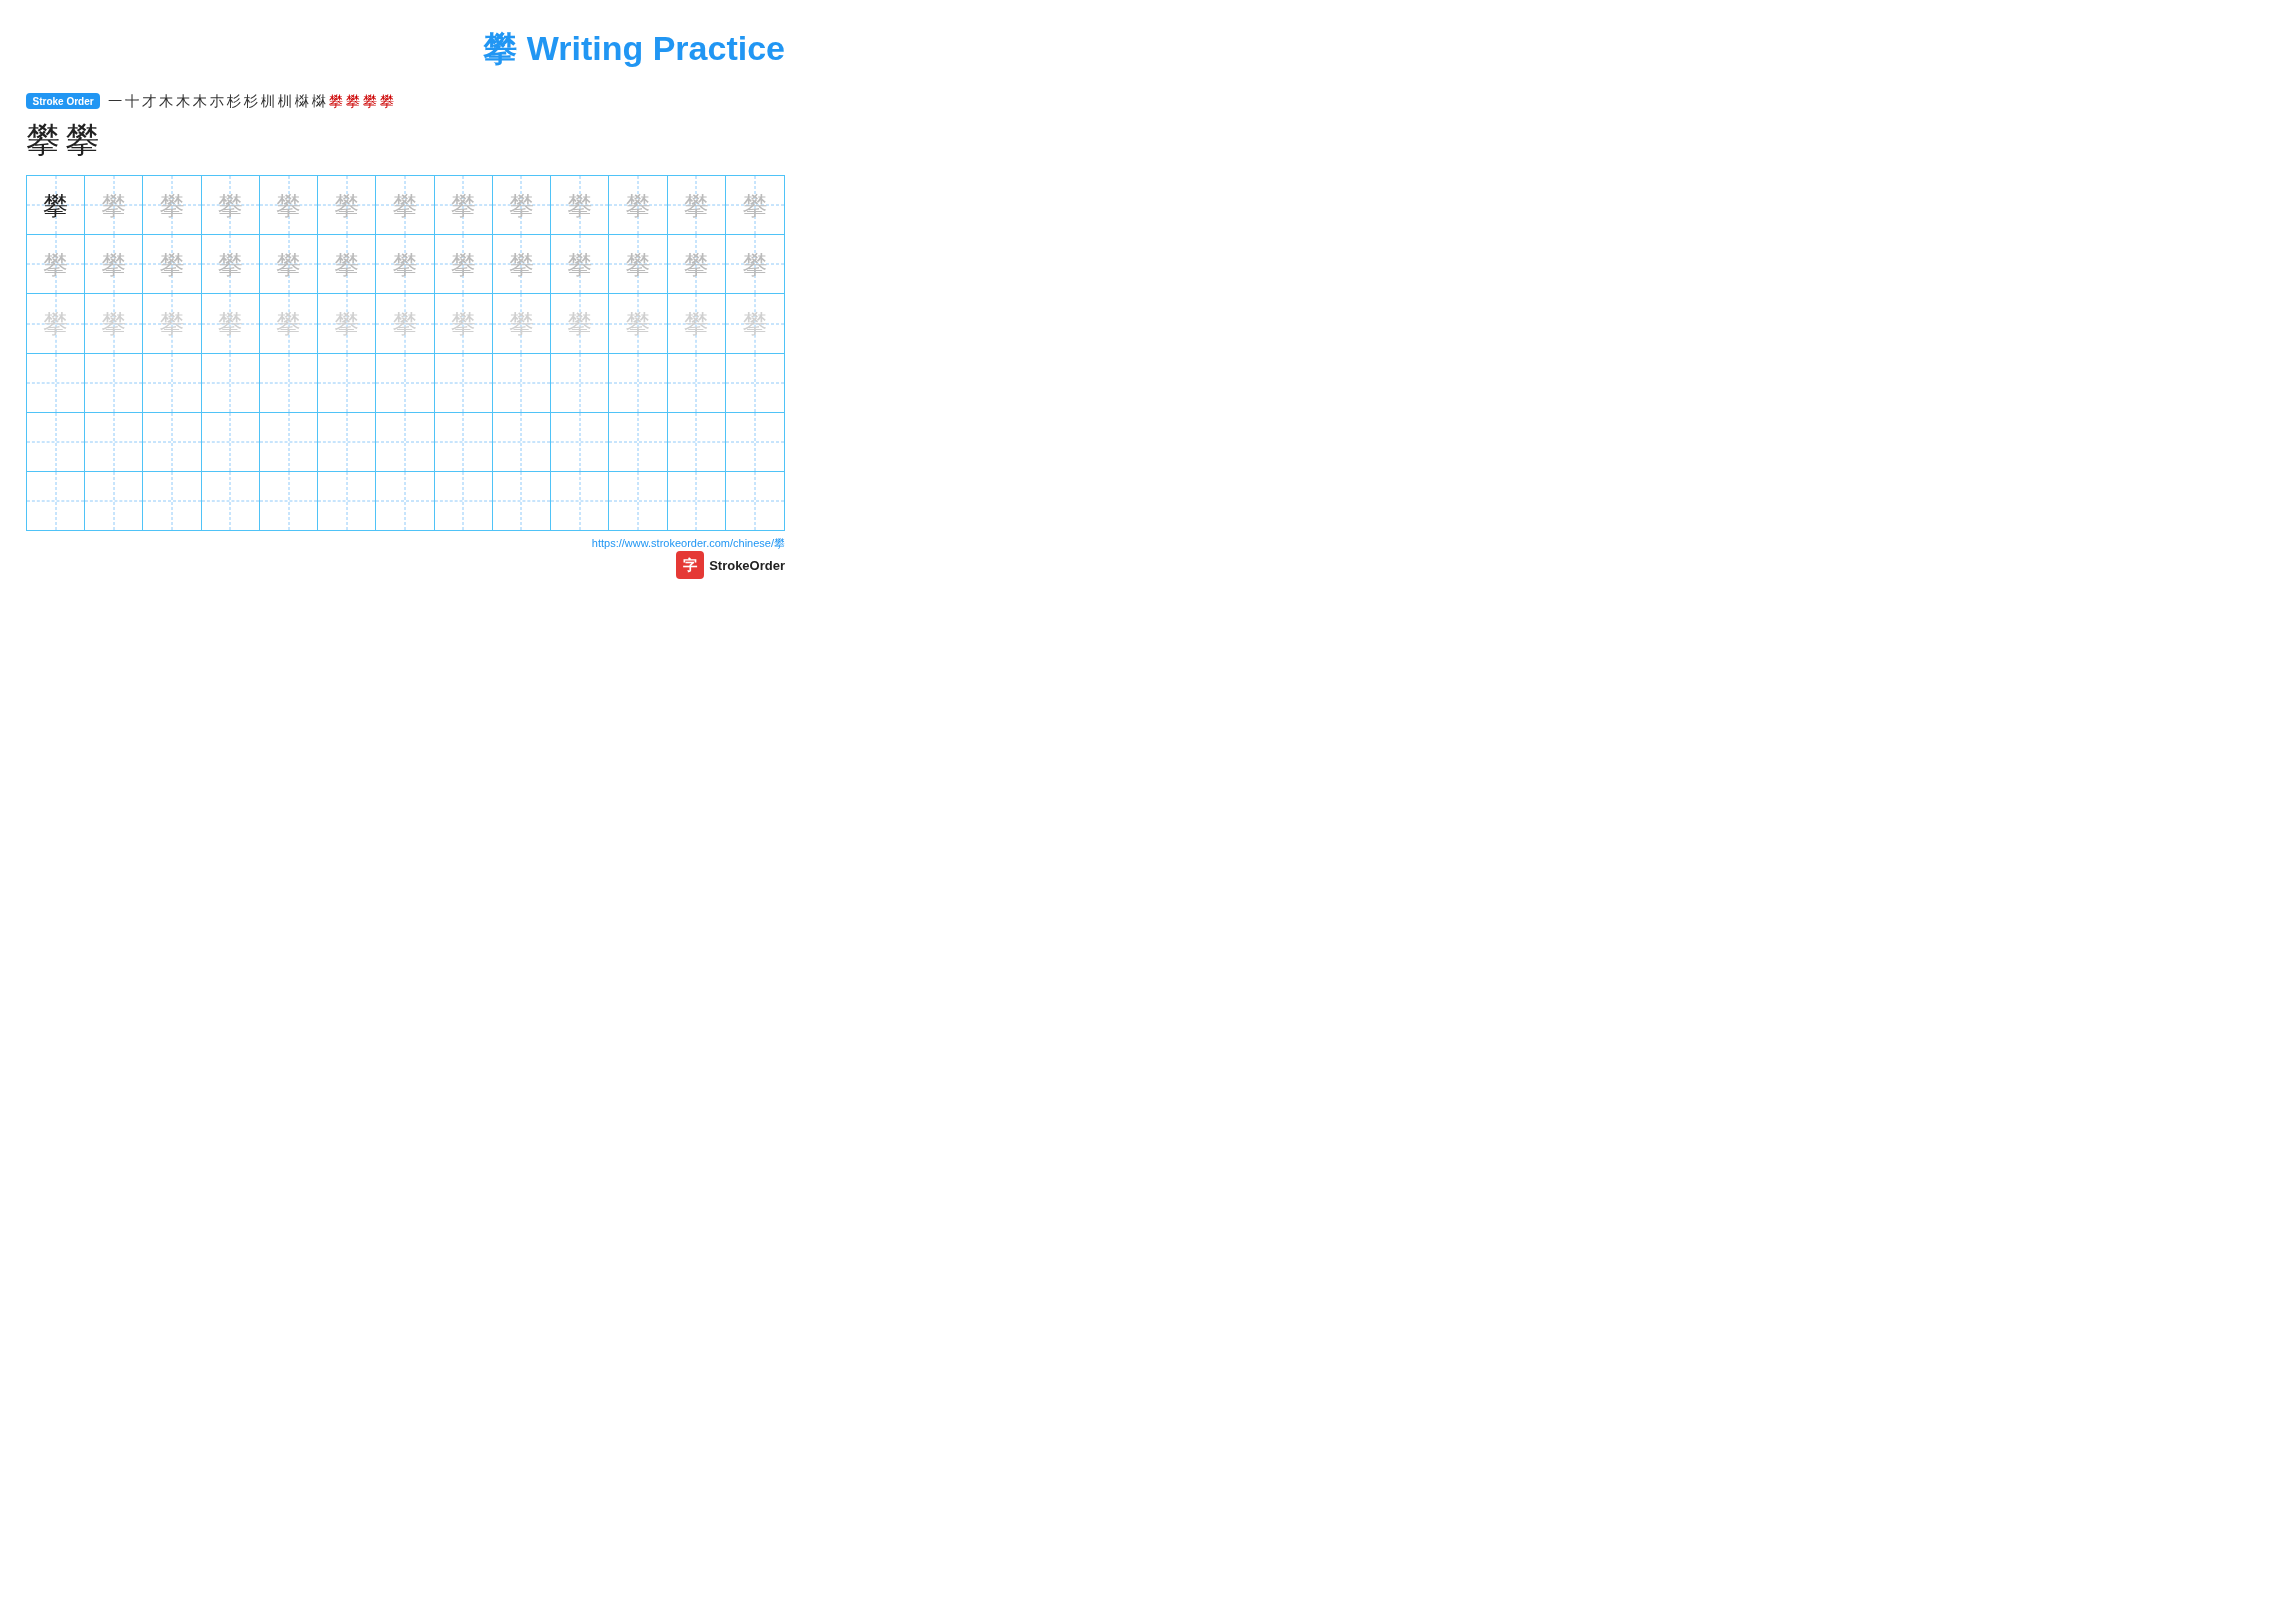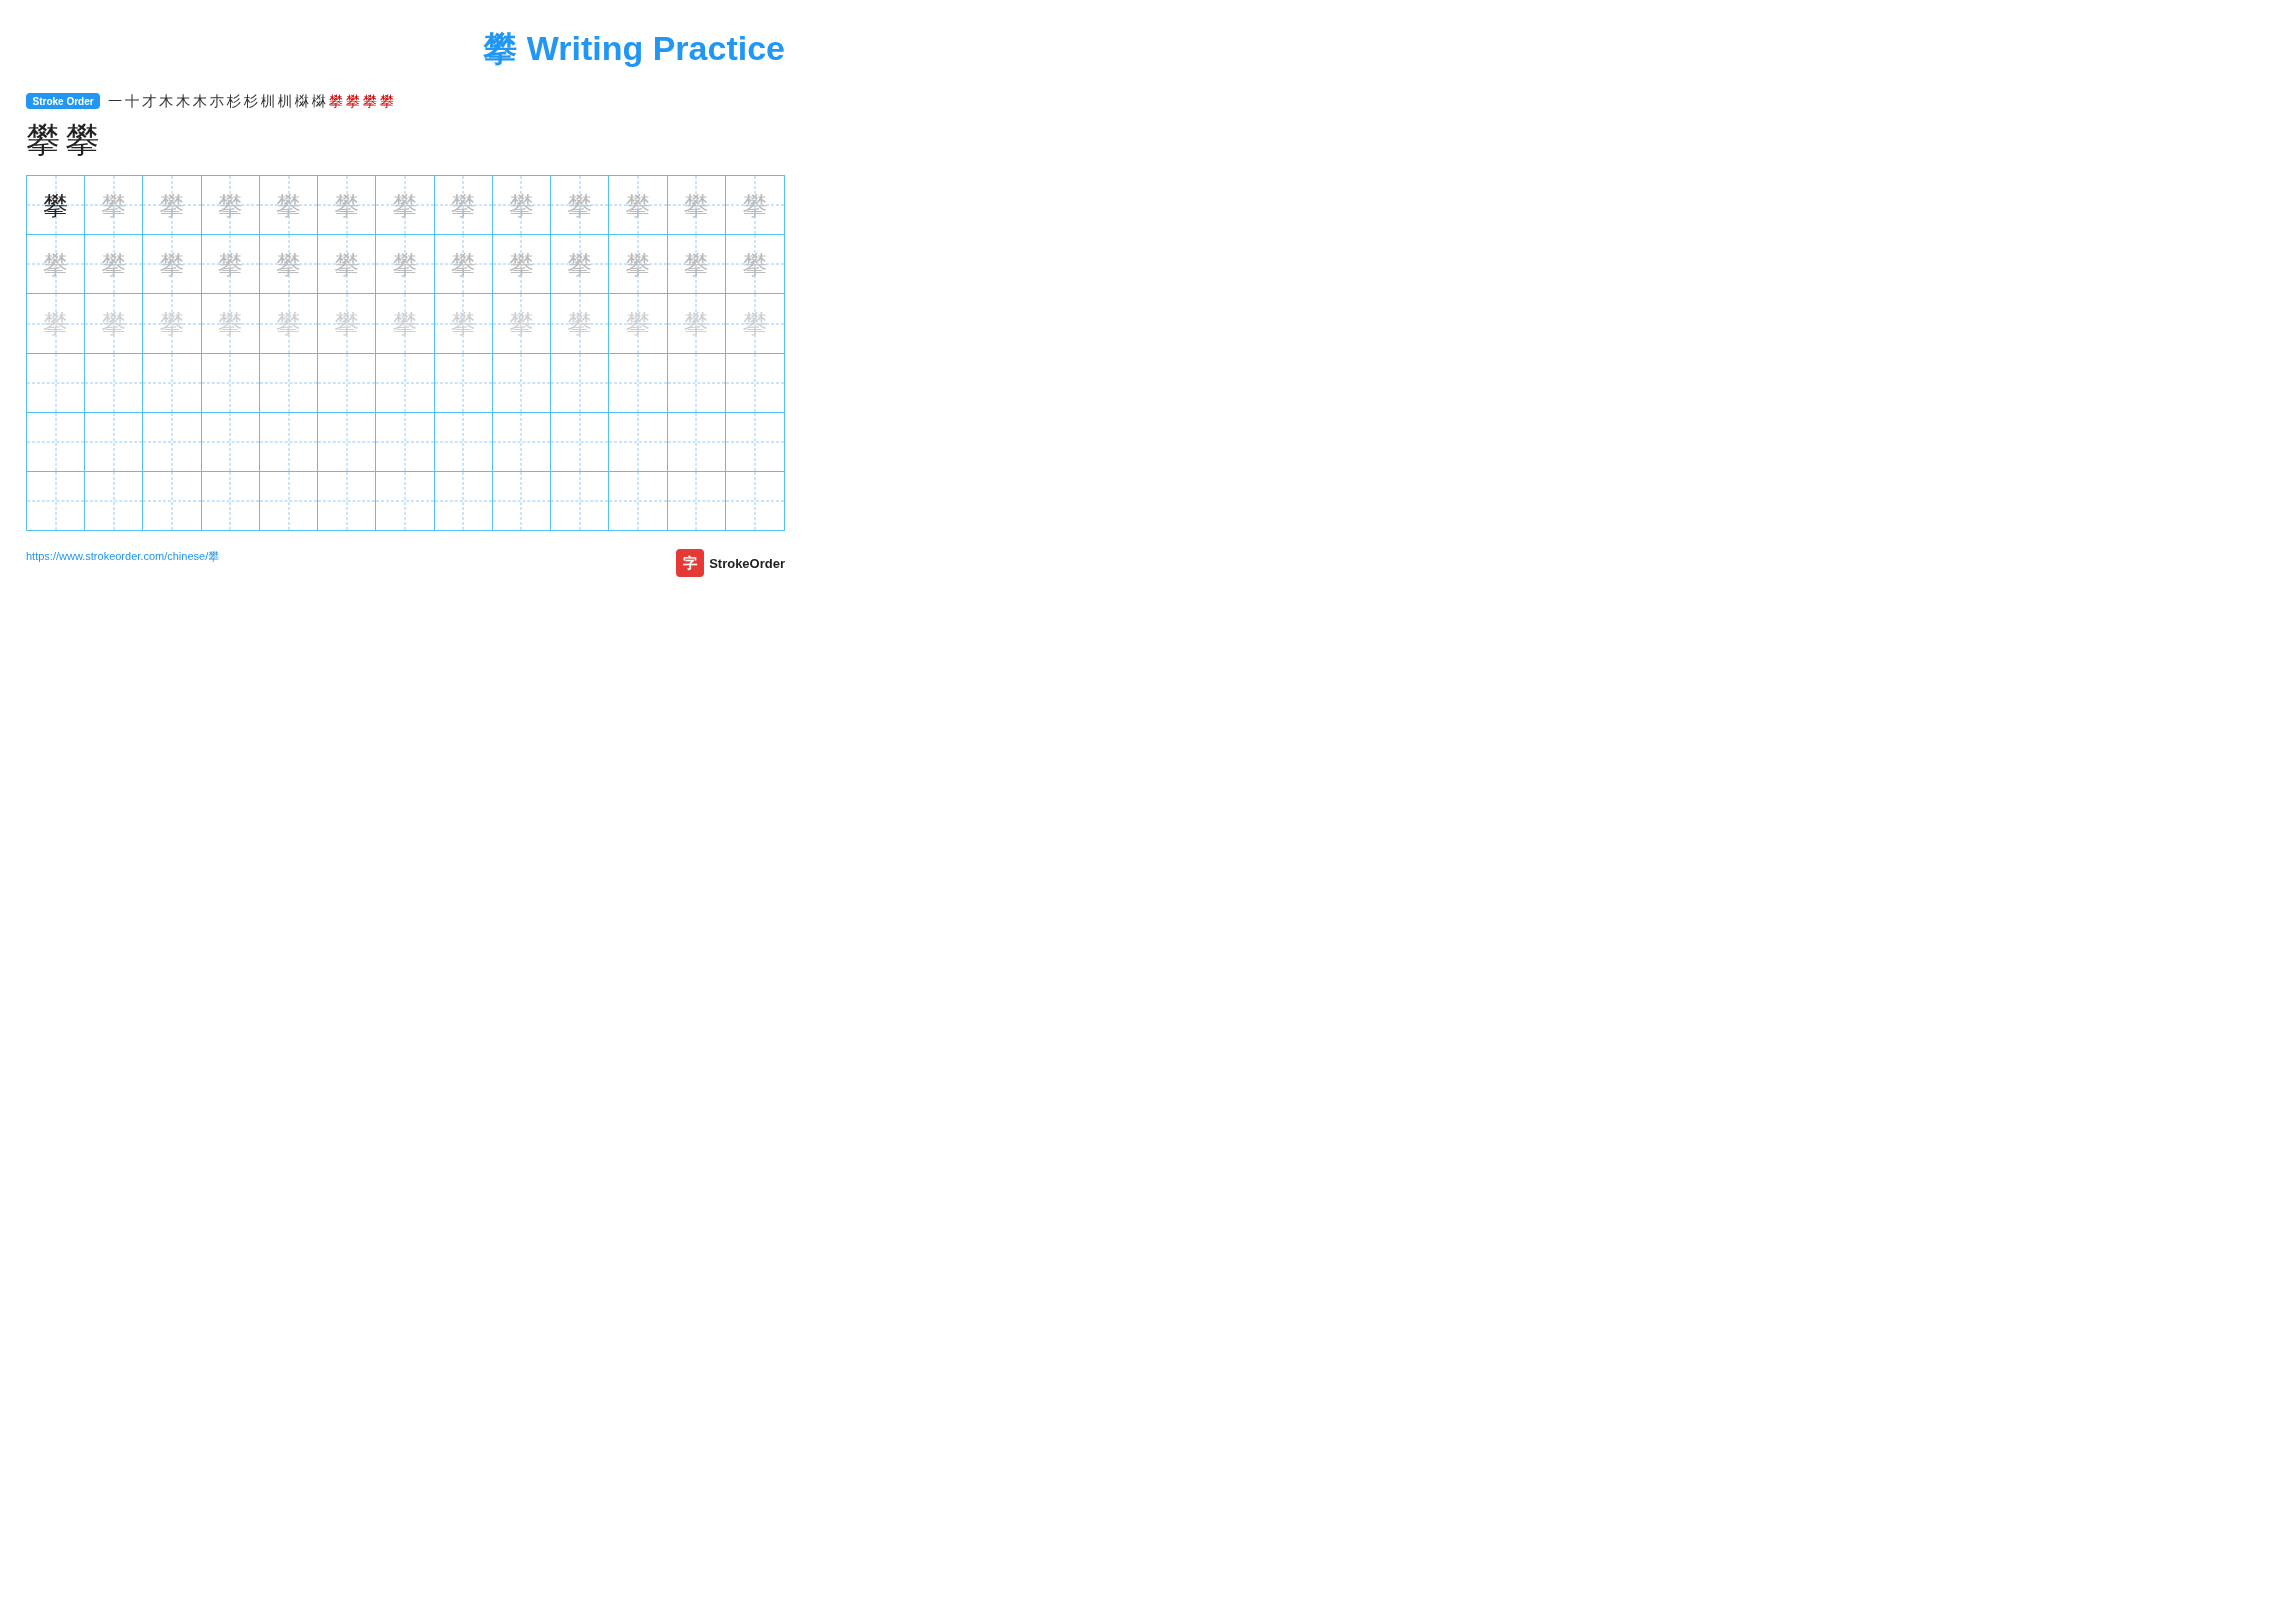--- a/index.html
+++ b/index.html
@@ -137,22 +137,23 @@
 
     
     .empty-row .grid-cell {
       
     }
 
     
     .footer {
       display: flex;
       justify-content: space-between;
-      align-items: flex-start;
-      margin-top: 18px;
+      align-items: flex-end;
+      margin-top: 5px;
+      flex-direction: column;
     }
     .footer-url {
       color: #2196F3;
       font-size: 11px;
       text-decoration: none;
     }
     .footer-logo {
       display: flex;
       align-items: center;
       gap: 5.2px;

